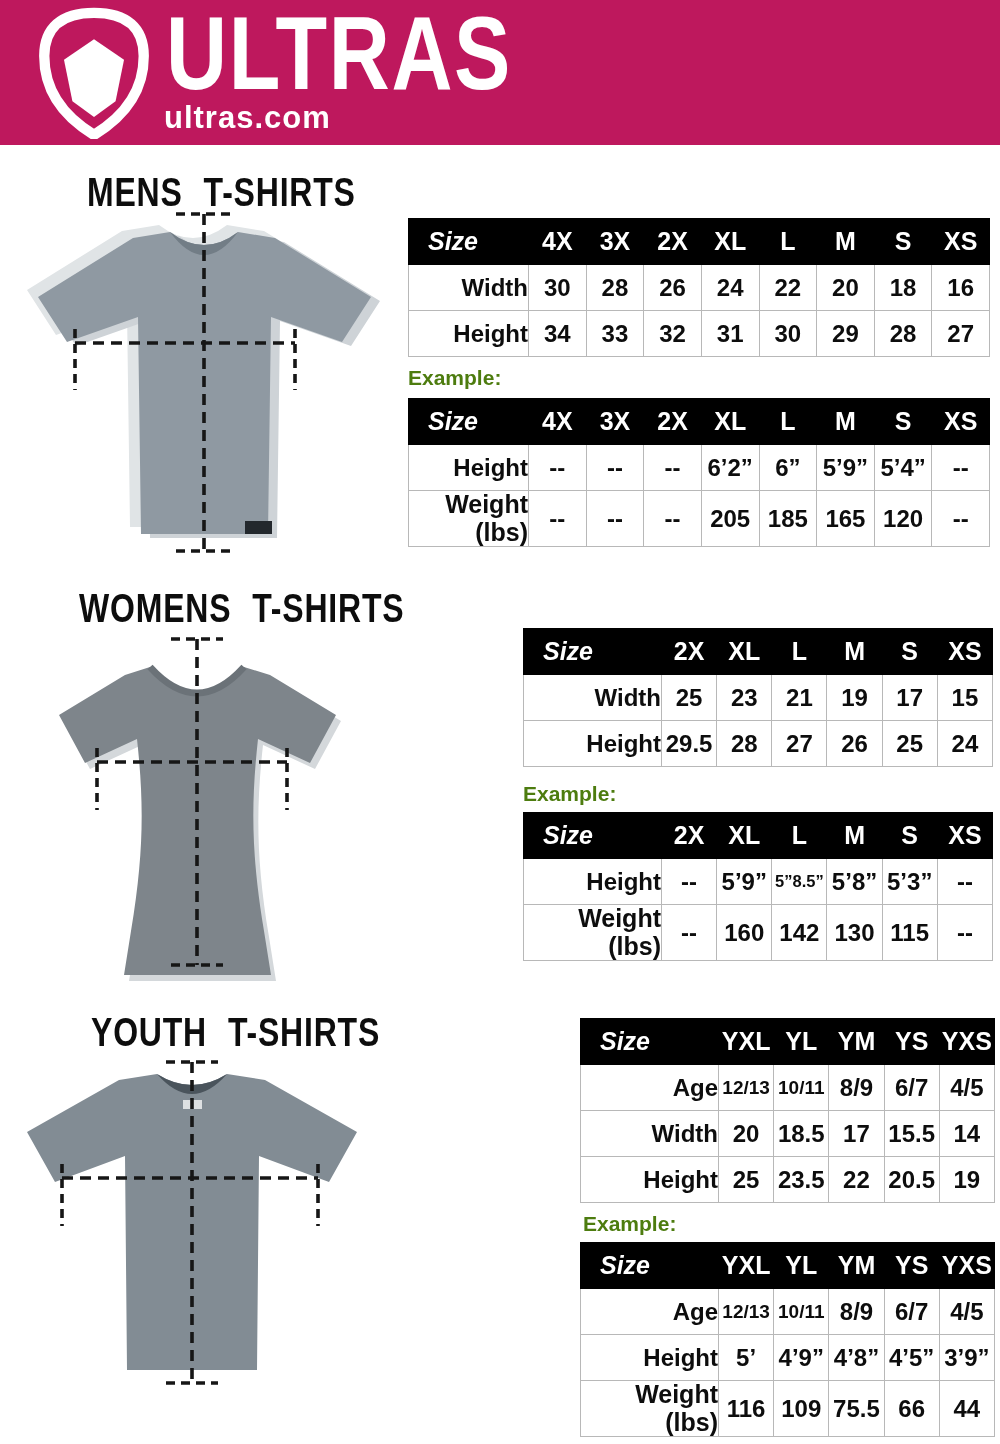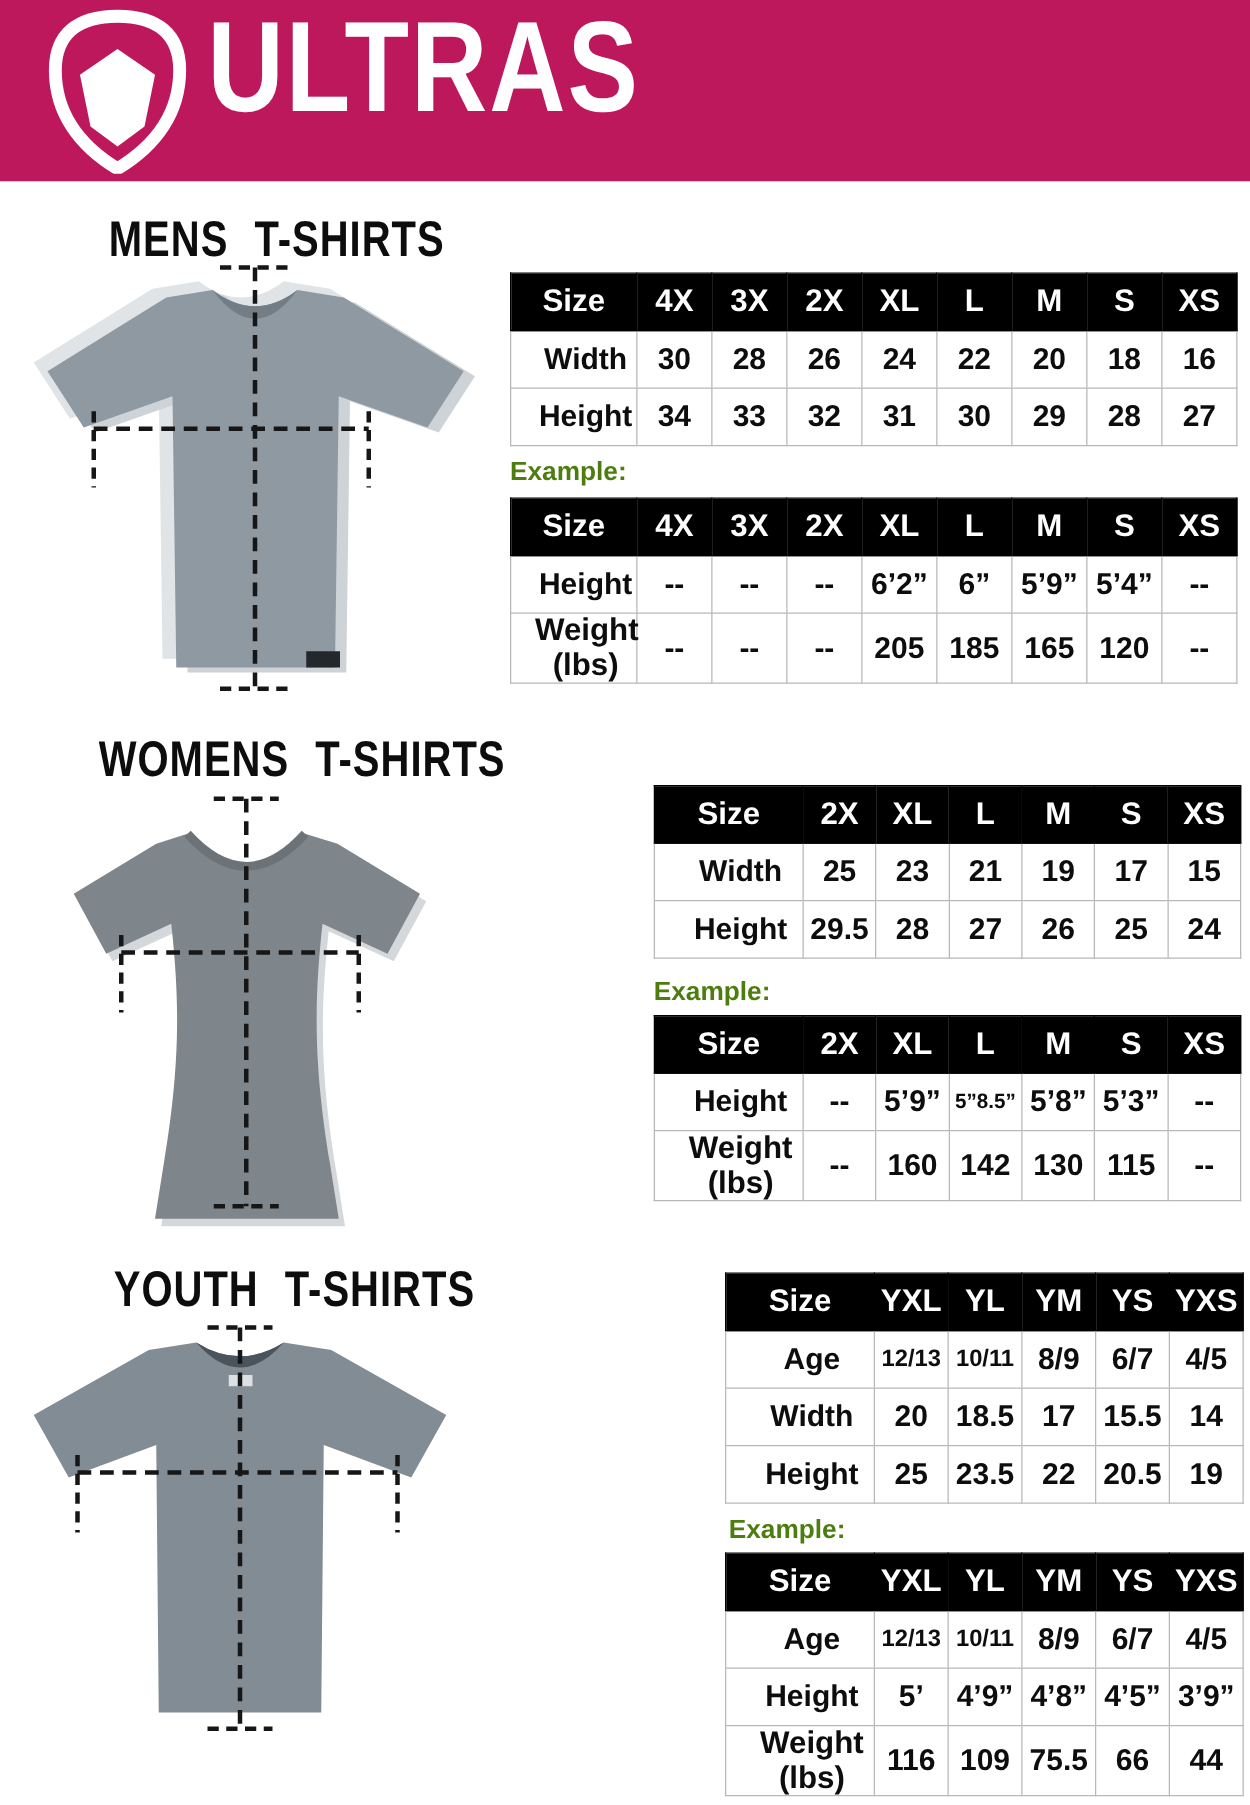--- a/index.html
+++ b/index.html
@@ -29,23 +29,23 @@
   .shirt-mens   {left:18px; top:198px;}
   .shirt-womens {left:25px; top:625px;}
   .shirt-youth  {left:8px;  top:1050px;}
   .dash  {stroke:#161616; stroke-width:3.6; stroke-dasharray:11 7; fill:none;}
   .dash2 {stroke:#161616; stroke-width:3.6; stroke-dasharray:9 6;  fill:none;}
 
   
   .chart {position:absolute; border-collapse:collapse; table-layout:fixed; background:#fff;}
   .chart th, .chart td {border:1px solid #b8b8b8; font-weight:bold; text-align:center; padding:0;}
   .chart thead th {background:#000; color:#fff; font-size:25px; height:45px; border-color:#000;}
-  .chart thead th:first-child {text-align:center; }
+  .chart thead th:first-child {text-align:left; padding-left:19px;font-style:italic;}
   .chart td {font-size:24px; color:#0d0d0d; height:45px;}
-  .chart td.rowlabel {text-align:center; padding-left:19px;}
+  .chart td.rowlabel {text-align:right; padding-left:19px;}
   .chart td.rowlabel.two-line {font-size:25px; line-height:1.1;}
   .chart td.sm {font-size:19px;}
   .chart td.xs {font-size:16.5px;margin-left:29px;}
   .t-mens  th:first-child {width:100px;}
   .t-womens th:first-child {width:118px;}
   .t-youth  th:first-child {width:118px;}
 
   .tbl-mens-size   {left:408px; top:218px;  width:582px;}
   .tbl-mens-ex     {left:408px; top:398px;  width:582px;}
   .tbl-womens-size {left:523px; top:628px;  width:470px;}
@@ -63,20 +63,21 @@
 
 <div class="canvas">
 
   <header class="site-header">
     <div class="logo-wrap">
       <svg class="shield" width="122" height="132" viewBox="0 0 130 140">
         <path d="M65 6 C 30 6 12 22 12 52 C 12 88 32 116 65 136 C 98 116 118 88 118 52 C 118 22 100 6 65 6 Z" fill="none" stroke="#ffffff" stroke-width="11"></path>
         <path d="M65 34 L 97 56 L 88 100 L 65 117 L 42 100 L 33 56 Z" fill="#ffffff"></path>
       </svg>
       <div class="brand">ULTRAS</div>
+      <div class="domain">ultras.com</div>
     </div>
   </header>
 
   <section>
     <h2 class="sec-title title-mens">MENS T-SHIRTS</h2>
 
     <svg class="shirt shirt-mens" width="372" height="362" viewBox="0 0 372 362">
       <defs>
         <path id="tee-m" d="M152 34 Q186 60 220 34 L257 40 L353 99 L324 144 L253 119 L250 336 L123 336 L120 119 L49 144 L20 99 L115 40 Z"></path>
       </defs>

